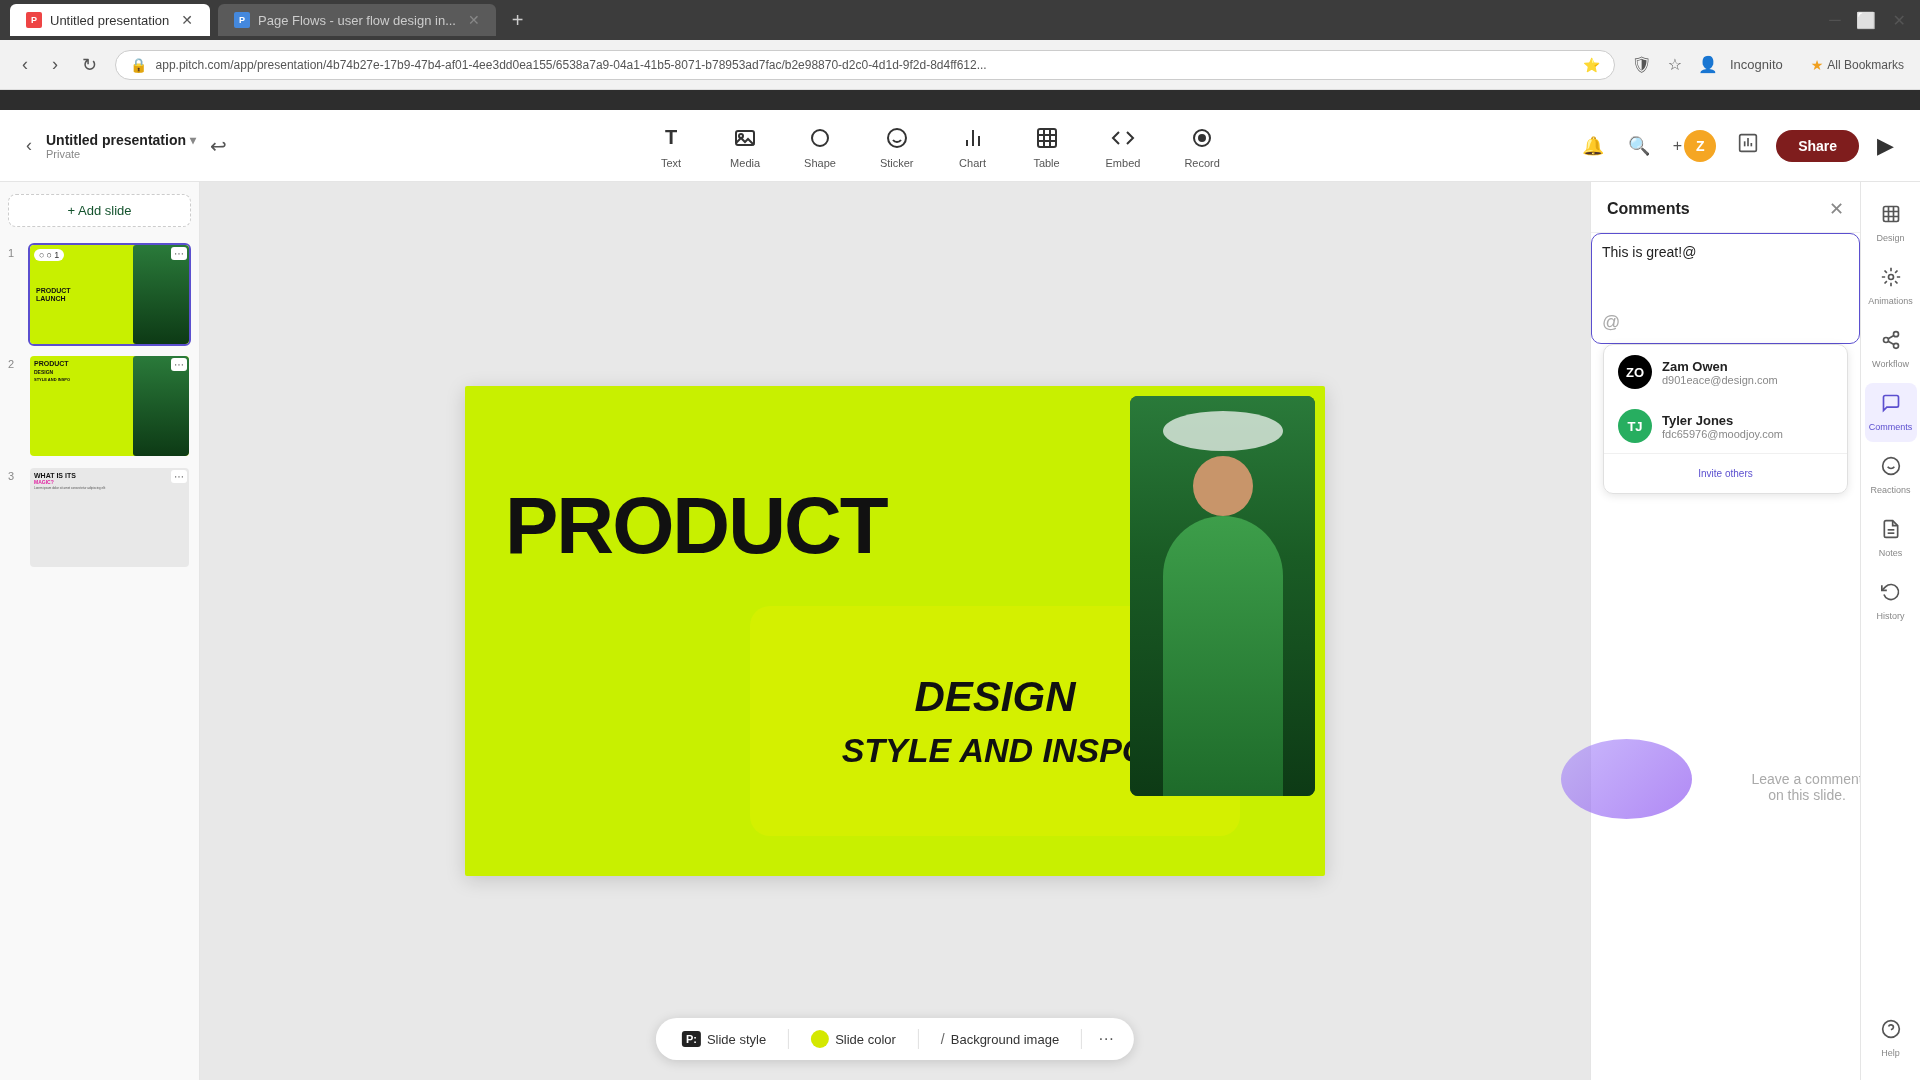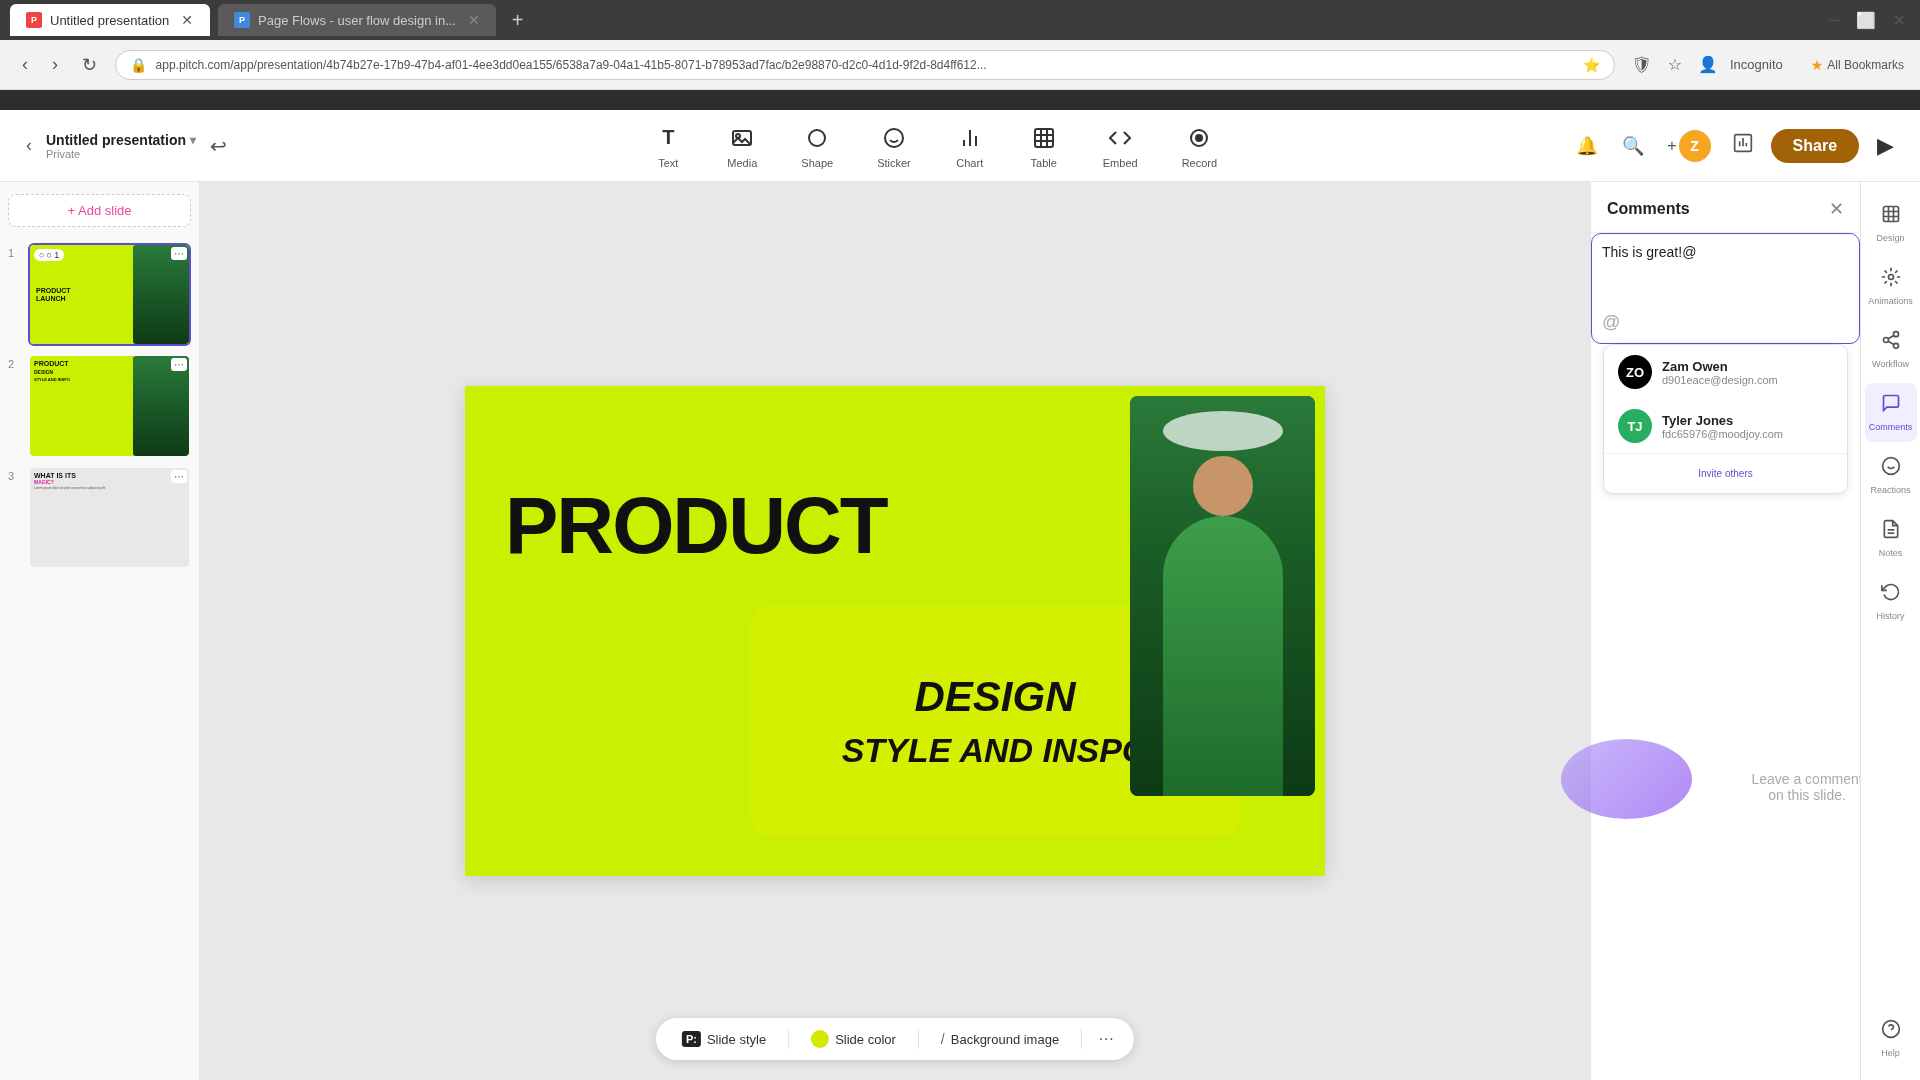--- a/index.html
+++ b/index.html
@@ -37,29 +37,29 @@
     .toolbar-item { display: flex; flex-direction: column; align-items: center; gap: 4px; cursor: pointer; padding: 6px 10px; border-radius: 8px; }
     .toolbar-item .icon { width: 30px; height: 30px; display: flex; align-items: center; justify-content: center; font-size: 22px; color: #333; }
     .toolbar-item .label { font-size: 11px; color: #555; }
     .toolbar-right { display: flex; align-items: center; gap: 12px; }
     .undo-btn { background: none; border: none; font-size: 20px; color: #555; cursor: pointer; padding: 6px; }
     .notification-btn { background: none; border: none; font-size: 18px; color: #555; cursor: pointer; padding: 6px; position: relative; }
     .search-btn { background: none; border: none; font-size: 18px; color: #555; cursor: pointer; padding: 6px; }
     .add-user-btn { background: none; border: none; cursor: pointer; padding: 4px; }
     .user-avatar { width: 32px; height: 32px; border-radius: 50%; background: #f5a623; display: flex; align-items: center; justify-content: center; color: white; font-size: 14px; font-weight: bold; }
     .analytics-btn { background: none; border: none; font-size: 18px; color: #555; cursor: pointer; padding: 6px; }
-    .share-btn { background: #a16207; color: white; border: none; padding: 8px 22px; border-radius: 20px; font-size: 16px; font-weight: 600; cursor: pointer; }
+    .share-btn { background: #7f1d1d; color: white; border: none; padding: 8px 22px; border-radius: 20px; font-size: 14px; font-weight: 600; cursor: pointer; }
     .play-btn { background: none; border: none; font-size: 22px; color: #333; cursor: pointer; padding: 6px; }
 
     
     .main-content { display: flex; flex: 1; overflow: hidden; }
 
     
     .slides-panel { width: 200px; background: #f9f9f9; border-right: 1px solid #e5e5e5; overflow-y: auto; padding: 12px 8px; display: flex; flex-direction: column; gap: 8px; }
-    .add-slide-btn { width: 100%; background: white; border: 1.5px dashed #ccc; border-radius: 8px; padding: 8px 12px; font-size: 13px; color: #ec4899; cursor: pointer; display: flex; align-items: center; justify-content: center; gap: 6px; margin-bottom: 8px; }
+    .add-slide-btn { width: 100%; background: white; border: 1.5px dashed #ccc; border-radius: 8px; padding: 8px 12px; font-size: 13px; color: #14532d; cursor: pointer; display: flex; align-items: center; justify-content: center; gap: 6px; margin-bottom: 8px; }
     .slide-item { display: flex; align-items: flex-start; gap: 6px; cursor: pointer; }
     .slide-number { font-size: 11px; color: #888; min-width: 14px; margin-top: 4px; }
     .slide-thumb { flex: 1; border-radius: 6px; overflow: hidden; border: 2px solid transparent; position: relative; }
     .slide-thumb.active { border-color: #5b4fcf; }
     .slide-canvas { width: 100%; aspect-ratio: 16/10; position: relative; }
     .slide-1-thumb { background: #c8f000; display: flex; flex-direction: column; align-items: flex-start; justify-content: center; padding: 6px; }
     .slide-2-thumb { background: #c8f000; display: flex; flex-direction: column; padding: 4px; gap: 2px; }
     .slide-3-thumb { background: #e8e8e8; display: flex; flex-direction: column; padding: 4px; }
     .comment-badge { position: absolute; top: 4px; left: 4px; background: white; border-radius: 10px; padding: 1px 5px; font-size: 9px; color: #333; display: flex; align-items: center; gap: 2px; }
     .slide-menu-btn { position: absolute; top: 2px; right: 2px; background: white; border: none; border-radius: 3px; font-size: 10px; cursor: pointer; padding: 1px 3px; color: #555; }

